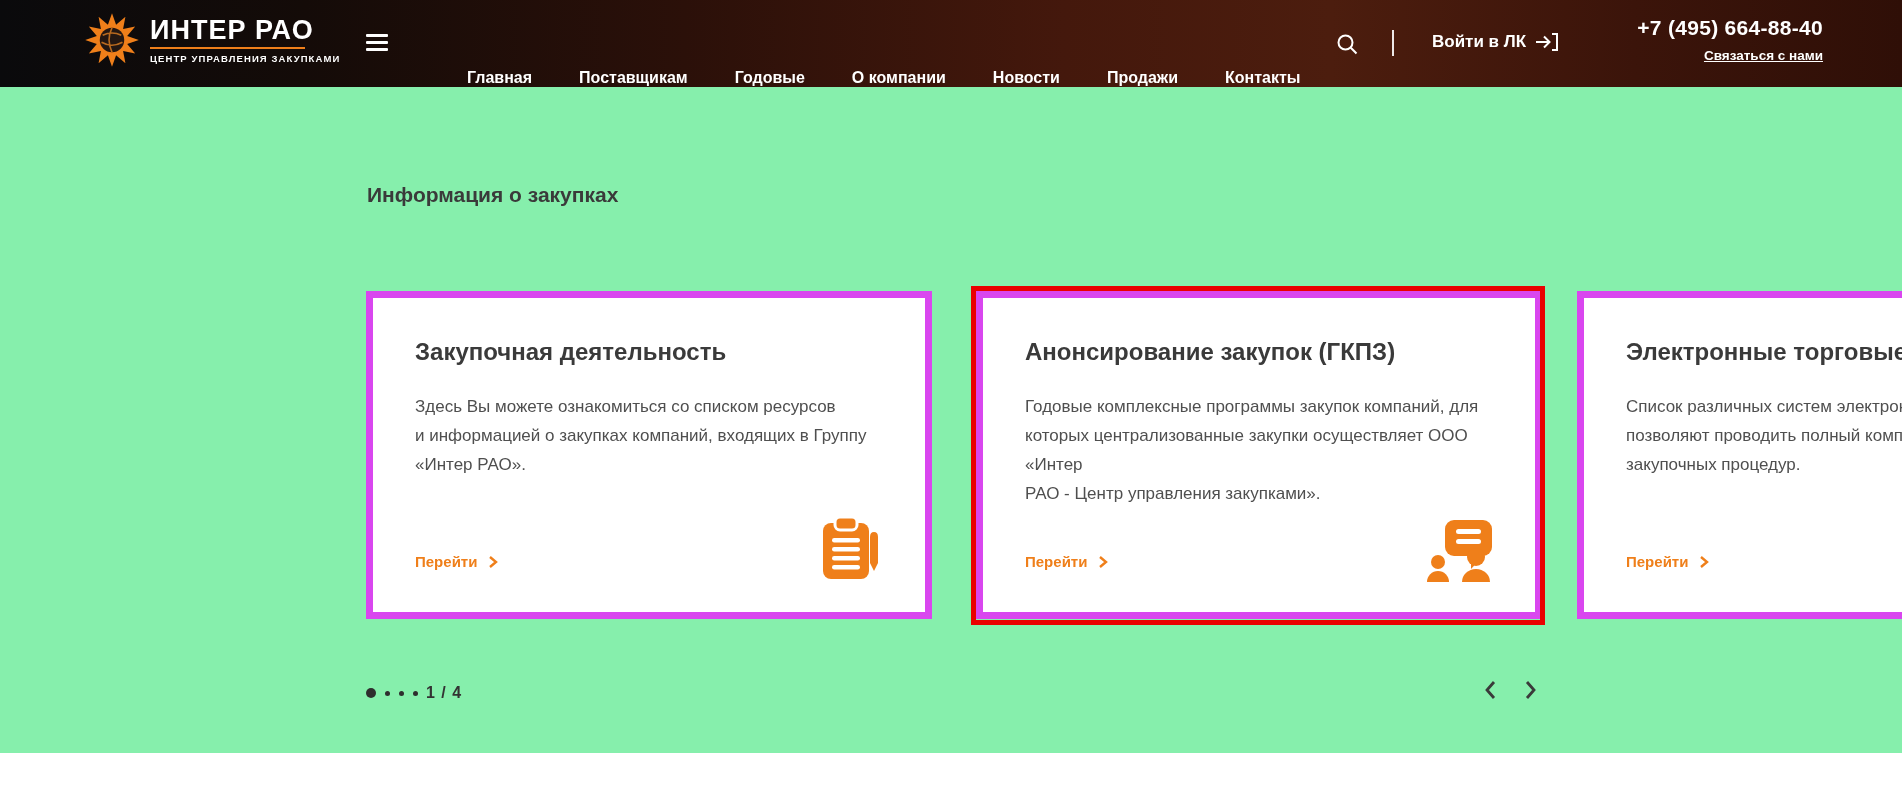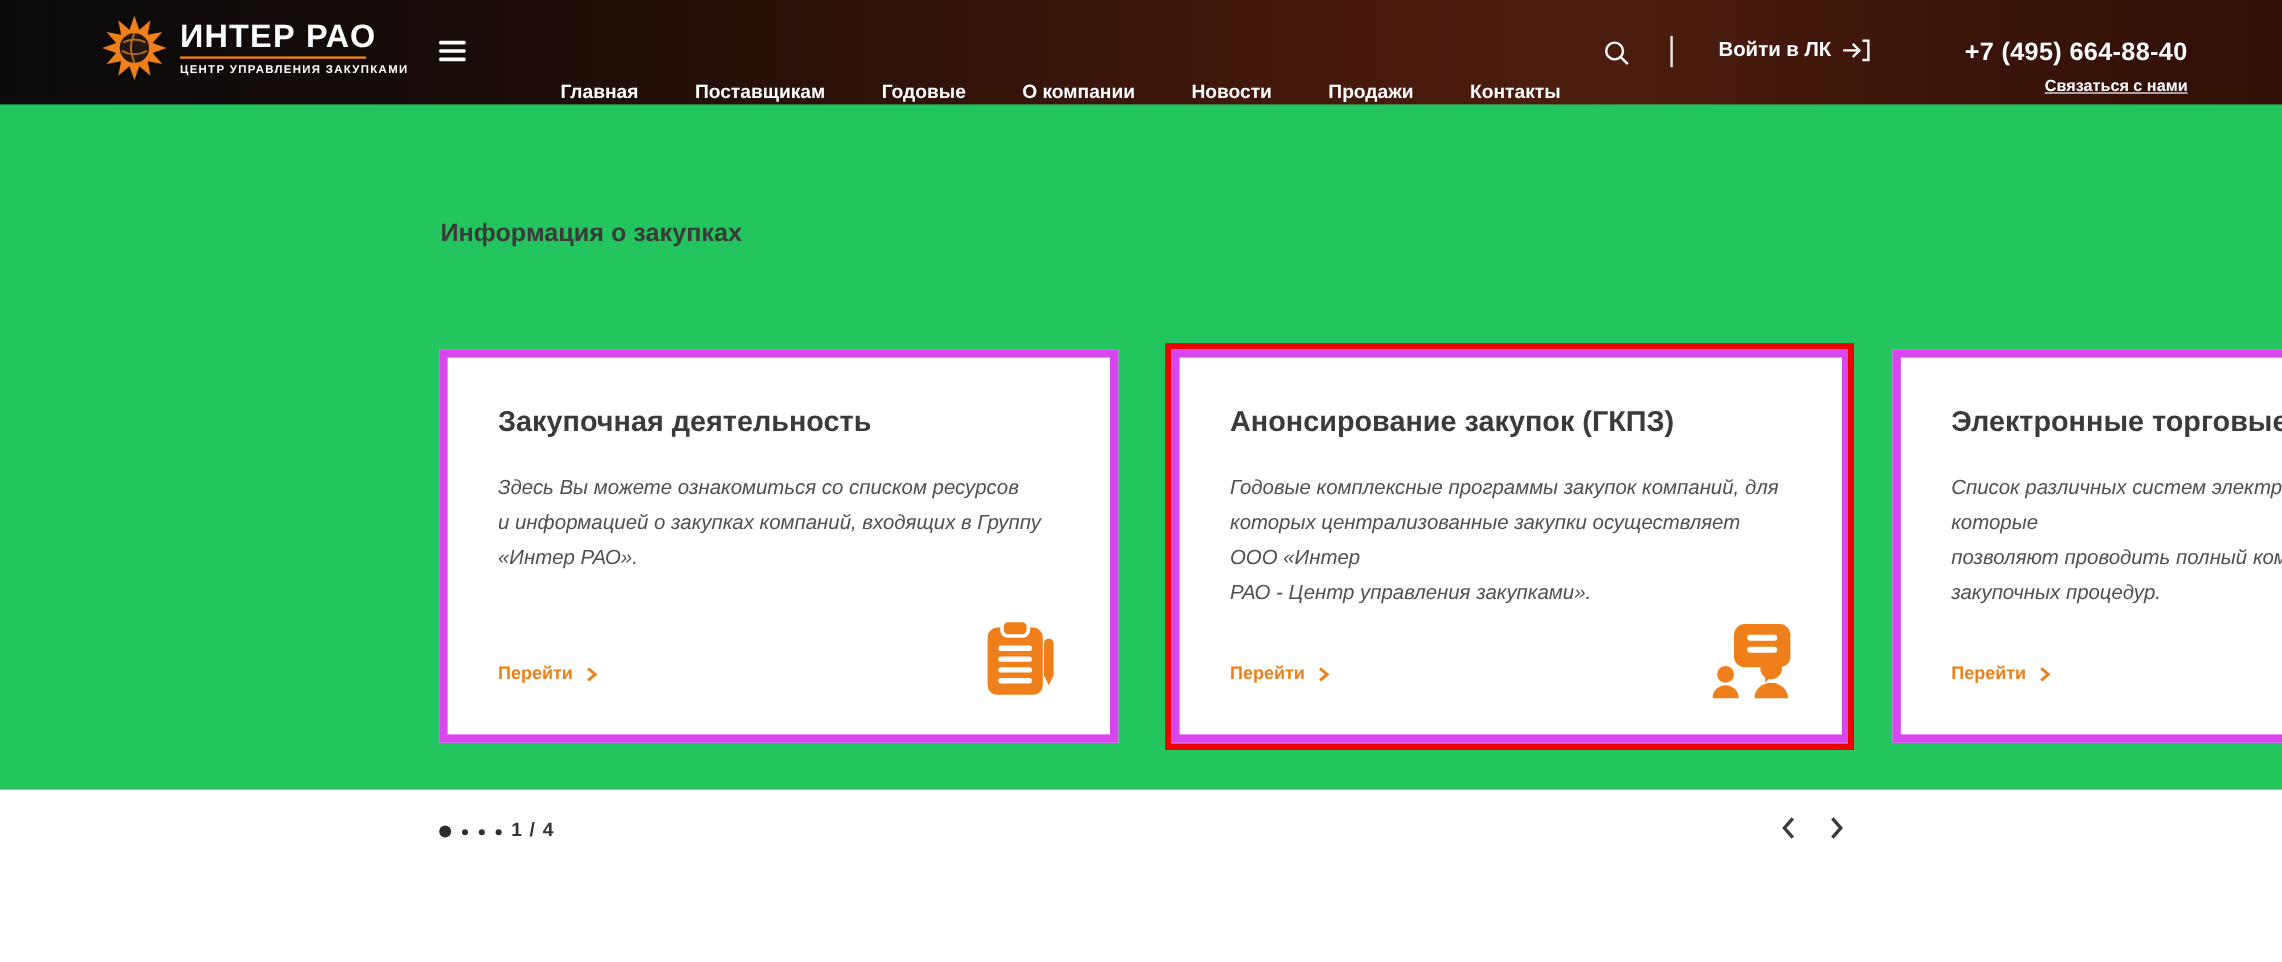--- a/index.html
+++ b/index.html
@@ -1,18 +1,18 @@
 <!DOCTYPE html>
 <html><head>
 <meta charset="utf-8">
 <style>
   * { margin:0; padding:0; box-sizing:border-box; }
   html,body { width:1902px; height:802px; overflow:hidden; background:#ffffff;
               font-family:"Liberation Sans","DejaVu Sans",sans-serif; }
-  .page { position:relative; width:1902px; height:658px; background:#22c55e; }
+  .page { position:relative; width:1902px; height:753px; background:#86efac; }
 
   
   .header { position:absolute; top:0; left:0; width:1902px; height:87px;
     background:linear-gradient(90deg,#0a0a0c 0%,#140b08 16%,#2b1009 36%,#44180c 56%,#4c1d0e 70%,#3b140a 86%,#2f0f07 100%); }
   .logo { position:absolute; left:84px; top:12px; display:flex; align-items:center; cursor:pointer; }
   .logo-sun { width:56px; height:56px; }
   .logo-text { margin-left:10px; display:flex; flex-direction:column; }
   .logo-title { color:#ffffff; font-weight:bold; font-size:27px; letter-spacing:1px; line-height:28px; }
   .logo-rule { height:2px; background:#ef7f1a; margin:3px 0 4px 0; width:155px; }
   .logo-sub { color:#ffffff; font-size:9.5px; font-weight:bold; letter-spacing:1.1px; }
@@ -22,35 +22,35 @@
 
   .nav { position:absolute; left:467px; top:0; height:87px; display:flex; align-items:flex-end; column-gap:47px; }
   .nav-item { color:#ffffff; font-size:16px; font-weight:bold; cursor:pointer; white-space:nowrap; }
 
   .search-btn { position:absolute; left:1336px; top:33px; width:22px; height:22px; cursor:pointer; }
   .hdr-divider { position:absolute; left:1392px; top:30px; width:2px; height:26px; background:#ffffff; opacity:.9; }
   .login { position:absolute; left:1432px; top:32px; display:flex; color:#ffffff;
            font-size:17px; font-weight:bold; cursor:pointer; }
   .login-icon { margin-left:9px; width:24px; height:20px; }
 
-  .hdr-right { position:absolute; right:79px; top:32px; text-align:right; }
+  .hdr-right { position:absolute; right:79px; top:16px; text-align:right; }
   .phone { color:#ffffff; font-size:21px; font-weight:bold; letter-spacing:.3px; cursor:pointer; }
   .contact-link { display:inline-block; margin-top:8px; color:#ffffff; font-size:13.5px; font-weight:bold;
                   text-decoration:underline; cursor:pointer; }
 
   
   .heading { position:absolute; left:367px; top:183px; font-size:21px; font-weight:bold; color:#3a3a3a; }
 
   .card { position:absolute; top:291px; width:566px; height:328px; background:#ffffff;
           border:7px solid #d946ef; padding:40px 42px; }
   .card-1 { left:366px; }
   .card-2 { left:976px; }
   .card-3 { left:1577px; }
   .card-title { font-size:24px; font-weight:bold; color:#3a3a3a; white-space:nowrap; }
-  .card-text { margin-top:26px; font-size:17px; line-height:29px; color:#4f4f4f; white-space:pre-line;font-style:italic; }
+  .card-text { margin-top:26px; font-size:17px; line-height:29px; color:#4f4f4f; white-space:pre-line; }
   .card-link { position:absolute; left:42px; bottom:42px; display:flex; align-items:center;
                color:#ef7f1a; font-size:15px; font-weight:bold; cursor:pointer; }
   .card-link .chev { margin-left:10px; width:12px; height:12px; }
   .card-icon { position:absolute; right:42px; bottom:30px; }
 
   .red-box { position:absolute; left:971px; top:286px; width:574px; height:339px;
              border:5px solid #ea0000; pointer-events:none; }
 
   
   .pager { position:absolute; left:366px; top:684px; display:flex; align-items:center; }

